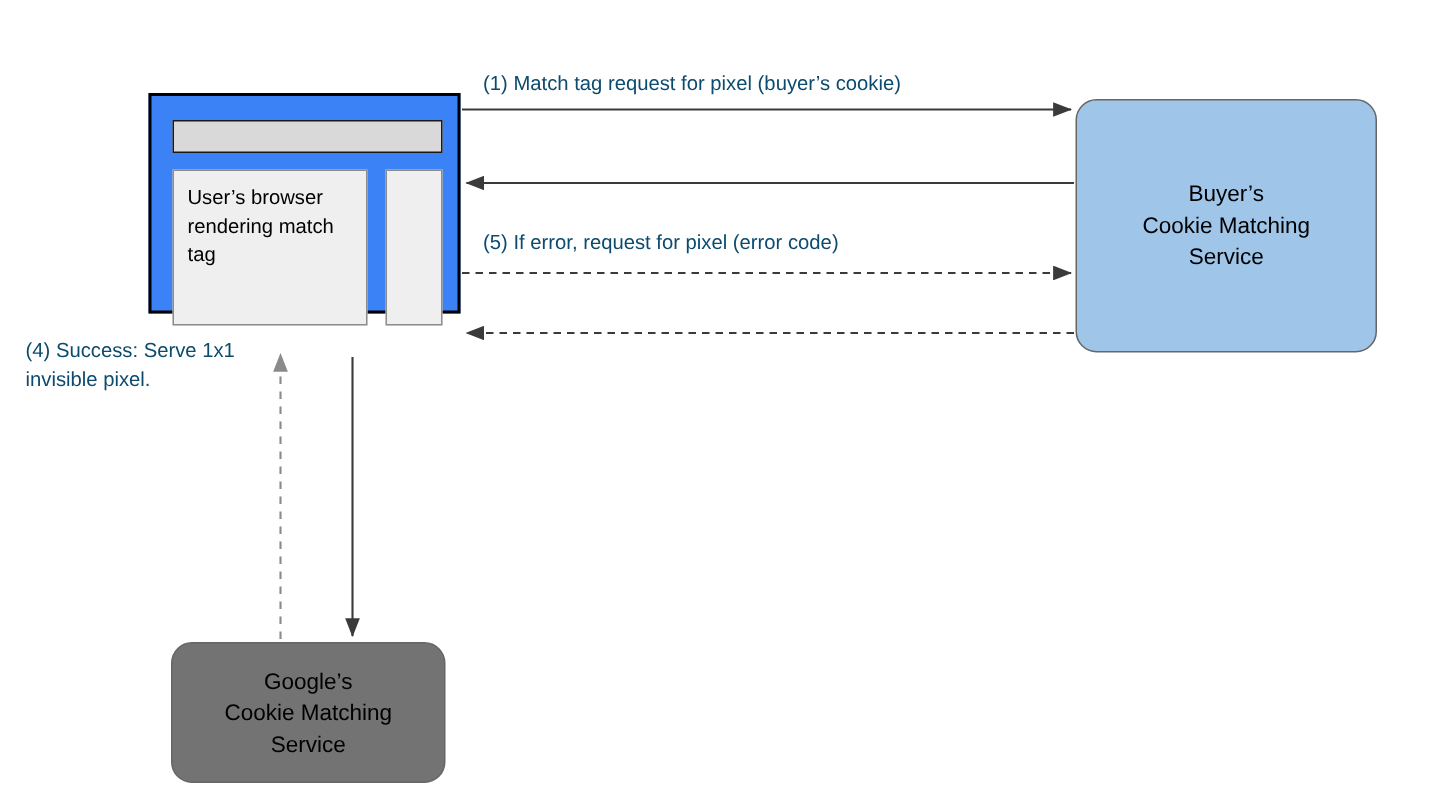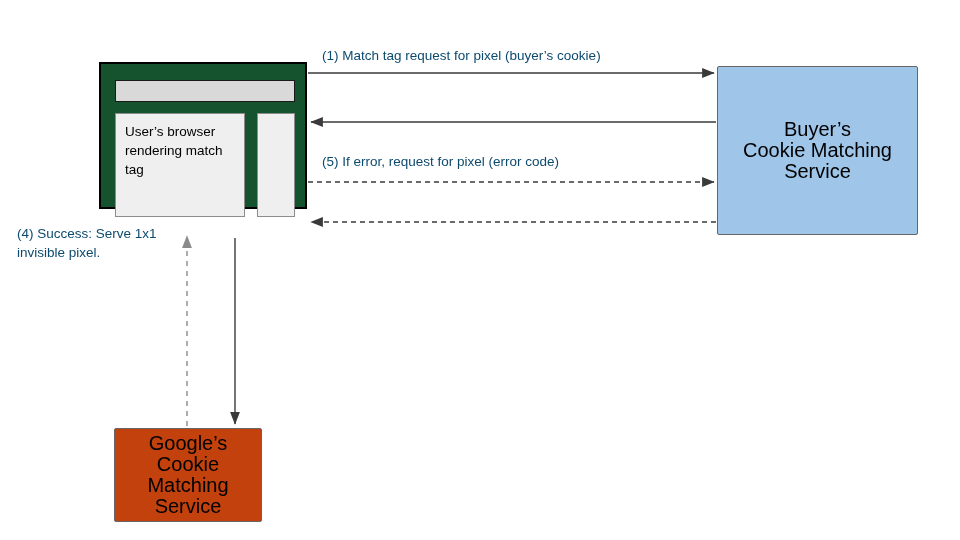--- a/index.html
+++ b/index.html
@@ -29,21 +29,21 @@
     pointer-events: none;
   }
 
   
   .browser-window {
     position: absolute;
     left: 99px;
     top: 62px;
     width: 208px;
     height: 147px;
-    background: #14532d;
+    background: #3b82f6;
     border: 2px solid #000000;
     box-sizing: border-box;
   }
   .browser-urlbar {
     position: absolute;
     left: 14px;
     top: 16px;
     width: 180px;
     height: 22px;
     background: #d9d9d9;
@@ -78,42 +78,42 @@
     background: #efefef;
     border: 1px solid #8c8c8c;
     box-sizing: border-box;
   }
 
   
   .node {
     position: absolute;
     box-sizing: border-box;
     border: 1px solid #666666;
-    border-radius: 2px;
+    border-radius: 14px;
     display: flex;
     align-items: center;
     justify-content: center;
     text-align: center;
-    font-size: 20px;
+    font-size: 15px;
     line-height: 21px;
     color: #000000;
   }
   .node-buyer {
     left: 717px;
     top: 66px;
     width: 201px;
     height: 169px;
     background: #9fc5e8;
   }
   .node-google {
     left: 114px;
     top: 428px;
-    width: 148px;
+    width: 183px;
     height: 94px;
-    background: #c2410c;
+    background: #737373;
   }
   .node-label { white-space: pre-line; }
 
   
   .edge-label {
     position: absolute;
     font-size: 13.5px;
     line-height: 19px;
     color: #0c4a6e;
     white-space: pre-line;

